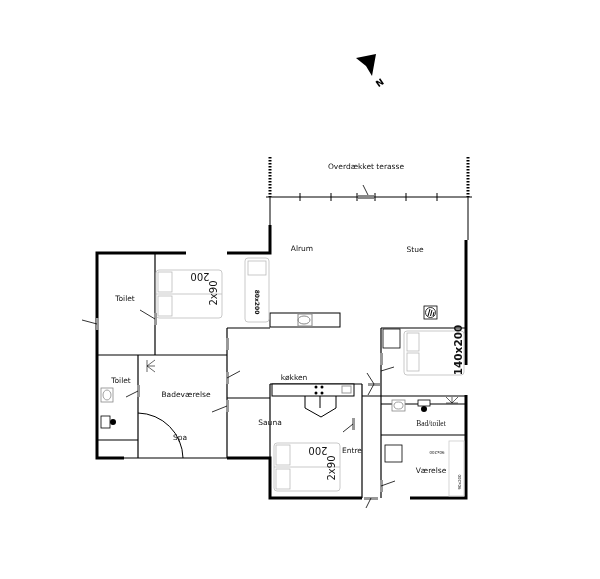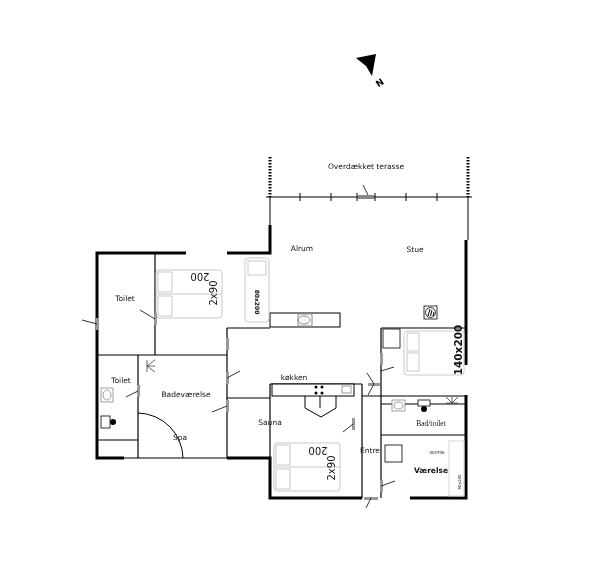--- a/index.html
+++ b/index.html
@@ -173,22 +173,22 @@
 <div class="lbl" style="left:366px;top:166px;">Overdækket terasse</div>
 <div class="lbl" style="left:302px;top:248px;">Alrum</div>
 <div class="lbl" style="left:415px;top:249px;">Stue</div>
 <div class="lbl" style="left:125px;top:298px;">Toilet</div>
 <div class="lbl" style="left:294px;top:356px;margin-top:21px;">køkken</div>
 <div class="lbl" style="left:121px;top:380px;text-align:center;">Toilet</div>
 <div class="lbl" style="left:186px;top:394px;">Badeværelse</div>
 <div class="lbl" style="left:251px;top:422px;margin-left:19px;">Sauna</div>
 <div class="lbl" style="left:154px;top:437px;margin-left:26px;">Spa</div>
 <div class="lbl" style="left:431px;top:423px;font-family:Liberation Serif, serif;">Bad/toilet</div>
-<div class="lbl" style="left:370px;top:450px;">Entre</div>
-<div class="lbl" style="left:431px;top:470px;font-weight:bold;">Værelse</div>
+<div class="lbl" style="left:352px;top:450px;">Entre</div>
+<div class="lbl" style="left:431px;top:470px;">Værelse</div>
 
 <div class="dim dim-med" style="left:213px;top:293px;transform:translate(-50%,-50%) rotate(-90deg);">2x90</div>
 <div class="dim dim-med" style="left:200px;top:276px;transform:translate(-50%,-50%) rotate(180deg);">200</div>
 <div class="dim dim-small" style="left:257px;top:302px;transform:translate(-50%,-50%) rotate(90deg);">80x200</div>
 <div class="dim dim-big" style="left:458px;top:350px;transform:translate(-50%,-50%) rotate(-90deg);">140x200</div>
 <div class="dim dim-med" style="left:331px;top:468px;transform:translate(-50%,-50%) rotate(-90deg);">2x90</div>
 <div class="dim dim-med" style="left:318px;top:450px;transform:translate(-50%,-50%) rotate(180deg);">200</div>
 <div class="dim dim-tiny" style="left:437px;top:452px;transform:translate(-50%,-50%) rotate(180deg);">90x200</div>
 <div class="dim dim-tiny" style="left:459px;top:482px;transform:translate(-50%,-50%) rotate(-90deg);">90x200</div>
 

